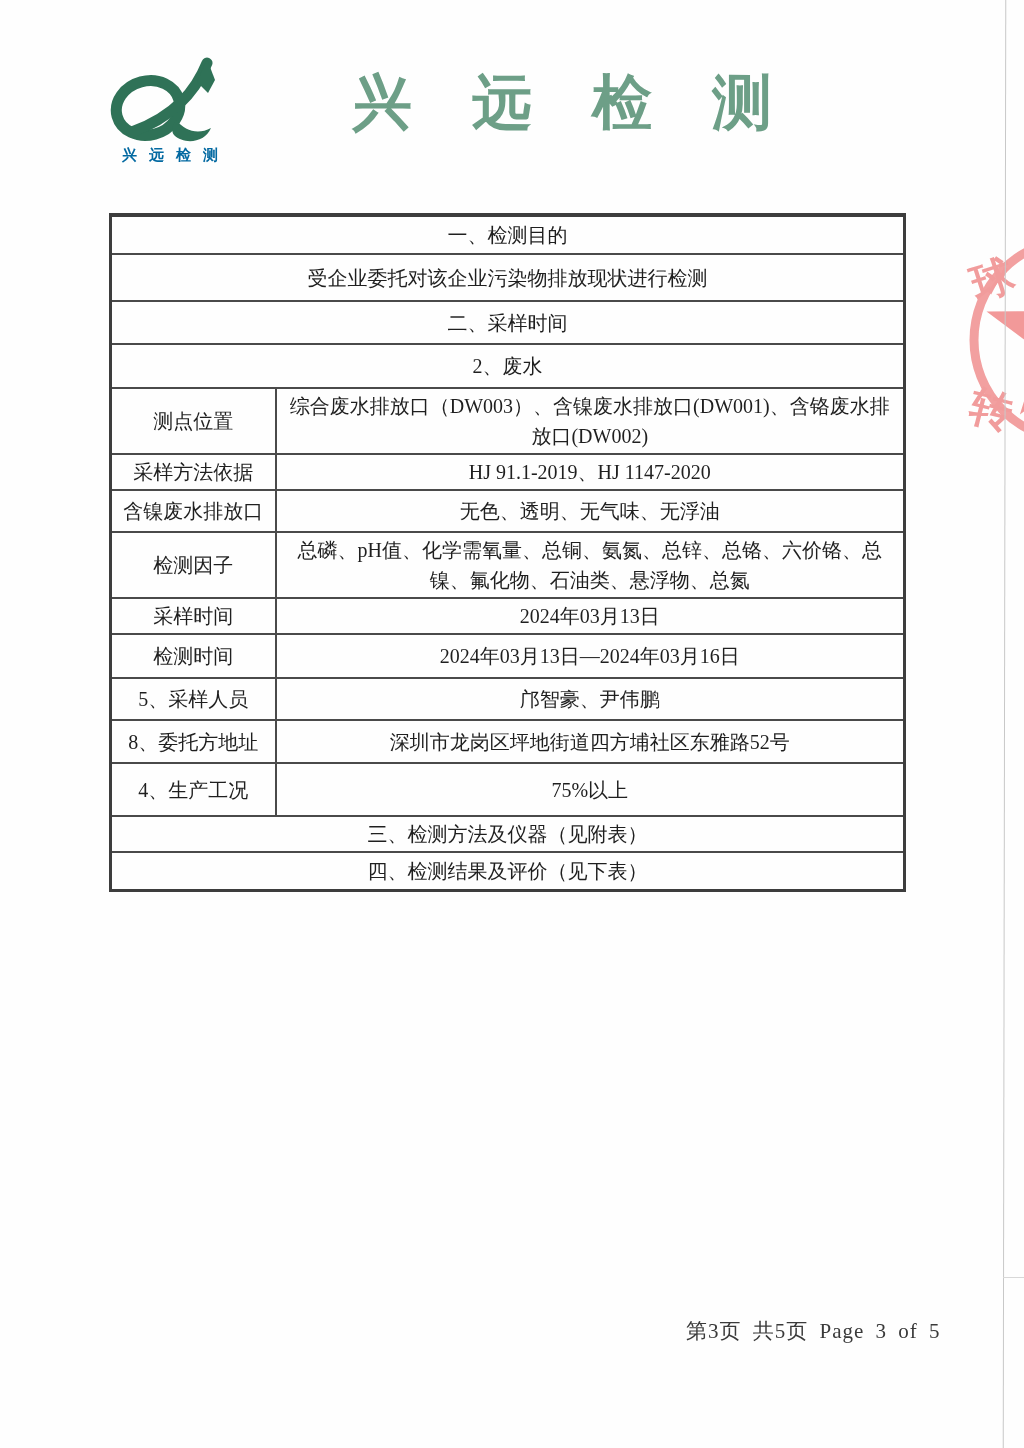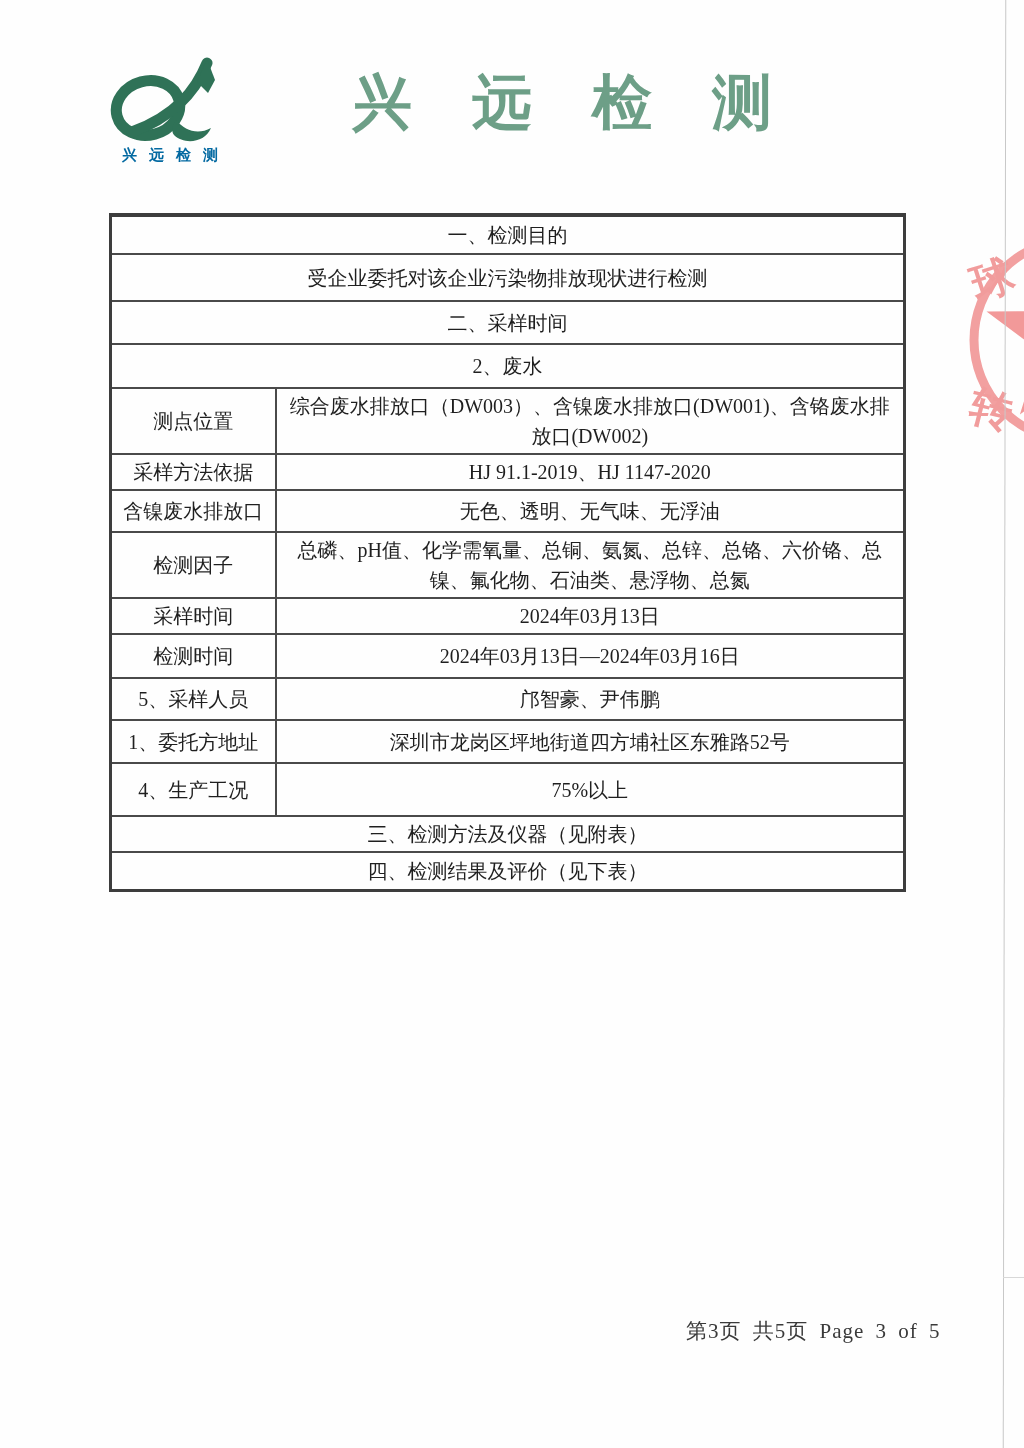--- a/index.html
+++ b/index.html
@@ -123,21 +123,21 @@
     </tr>
     <tr style="height:44px">
       <td>检测时间</td>
       <td>2024年03月13日—2024年03月16日</td>
     </tr>
     <tr style="height:42px">
       <td class="left">5、采样人员</td>
       <td>邝智豪、尹伟鹏</td>
     </tr>
     <tr style="height:43px">
-      <td class="left">1、委托方地址</td>
+      <td class="left">8、委托方地址</td>
       <td>深圳市龙岗区坪地街道四方埔社区东雅路52号</td>
     </tr>
     <tr style="height:53px">
       <td class="left">4、生产工况</td>
       <td>75%以上</td>
     </tr>
     <tr style="height:34px">
       <td colspan="2">三、检测方法及仪器（见附表）</td>
     </tr>
     <tr style="height:38px">

